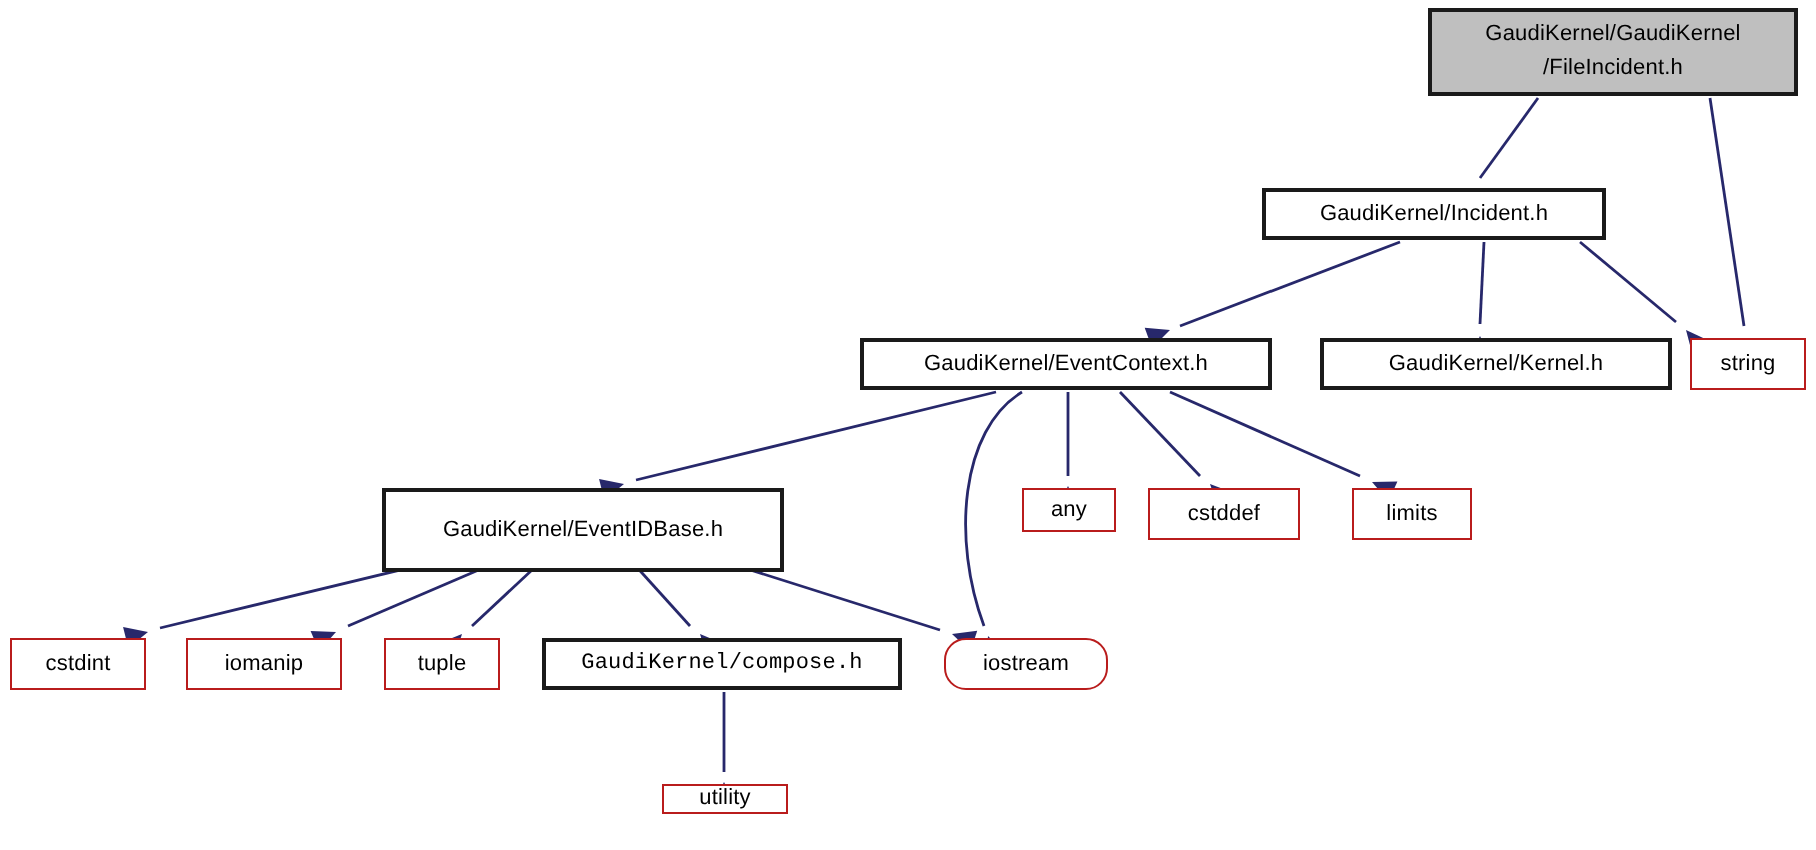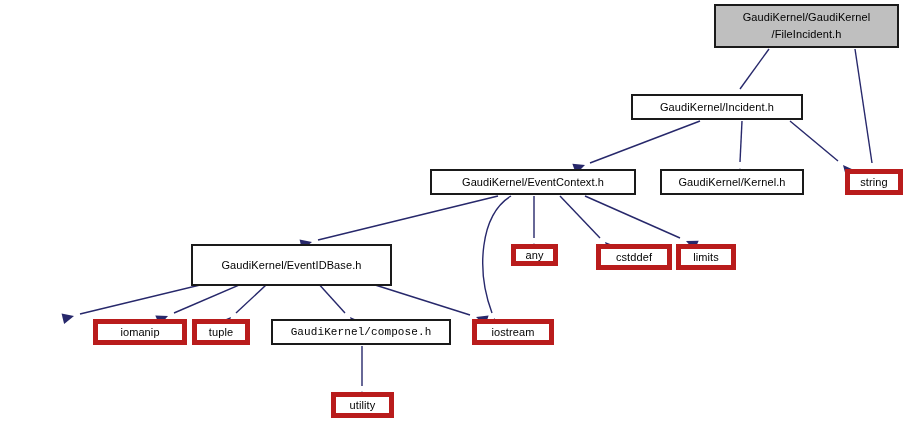--- a/index.html
+++ b/index.html
@@ -32,21 +32,21 @@
     text-align: center;
     background: #ffffff;
     color: #000000;
     font-size: 11px;
     line-height: 17px;
     letter-spacing: 0.1px;
     white-space: pre-line;
     z-index: 2;
   }
   .node-box.style-plain {
-    border: 5px solid #b91c1c;
+    border: 1px solid #b91c1c;
   }
   .node-box.style-bold {
     border: 2px solid #1a1a1a;
   }
   .node-box.style-root {
     border: 2px solid #1a1a1a;
     background: #bfbfbf;
   }
   .node-label {
     display: block;
@@ -90,24 +90,25 @@
       <polygon points="0,0 -5.4,-11.5 5.4,-11.5" fill="#27286b" transform="translate(350,317) rotate(138)"></polygon>
       <path d="M 331,271 L 470,315" stroke="#27286b" stroke-width="1.4" fill="none"></path>
       <polygon points="0,0 -5.4,-11.5 5.4,-11.5" fill="#27286b" transform="translate(476,317) rotate(108)"></polygon>
       <path d="M 362,346 L 362,386" stroke="#27286b" stroke-width="1.4" fill="none"></path>
       <polygon points="0,0 -5.4,-11.5 5.4,-11.5" fill="#27286b" transform="translate(362,391) rotate(180)"></polygon>
     </svg>
 <div class="node-box style-root" style="left: 714px; top: 4px; width: 185px; height: 44px;"><span class="node-label">GaudiKernel/GaudiKernel
 /FileIncident.h</span></div>
     <div class="node-box style-bold" style="left: 631px; top: 94px; width: 172px; height: 26px;"><span class="node-label">GaudiKernel/Incident.h</span></div>
     <div class="node-box style-bold" style="left: 430px; top: 169px; width: 206px; height: 26px;"><span class="node-label">GaudiKernel/EventContext.h</span></div>
-    <div class="node-box style-bold" style="left: 660px; top: 169px; width: 144px; height: 26px; justify-content: center;"><span class="node-label">GaudiKernel/Kernel.h</span></div>
+    <div class="node-box style-bold" style="left: 660px; top: 169px; width: 176px; height: 26px; justify-content: center;"><span class="node-label">GaudiKernel/Kernel.h</span></div>
     <div class="node-box style-plain" style="left: 845px; top: 169px; width: 58px; height: 26px;"><span class="node-label">string</span></div>
     <div class="node-box style-bold" style="left: 191px; top: 244px; width: 201px; height: 42px;"><span class="node-label">GaudiKernel/EventIDBase.h</span></div>
     <div class="node-box style-plain" style="left: 511px; top: 244px; width: 47px; height: 22px;"><span class="node-label">any</span></div>
-    <div class="node-box style-plain" style="left: 596px; top: 244px; width: 76px; height: 26px; justify-content: flex-end;"><span class="node-label">cstddef</span></div>
+    <div class="node-box style-plain" style="left: 574px; top: 244px; width: 76px; height: 26px; justify-content: flex-end;"><span class="node-label">cstddef</span></div>
     <div class="node-box style-plain" style="left: 676px; top: 244px; width: 60px; height: 26px;"><span class="node-label">limits</span></div>
-    <div class="node-box style-plain" style="left: 93px; top: 319px; width: 94px; height: 26px;"><span class="node-label">iomanip</span></div>
+    <div class="node-box style-plain" style="left: 5px; top: 319px; width: 68px; height: 26px;"><span class="node-label">cstdint</span></div>
+    <div class="node-box style-plain" style="left: 93px; top: 319px; width: 78px; height: 26px;"><span class="node-label">iomanip</span></div>
     <div class="node-box style-plain" style="left: 192px; top: 319px; width: 58px; height: 26px;"><span class="node-label">tuple</span></div>
     <div class="node-box style-bold" style="left: 271px; top: 319px; width: 180px; height: 26px; font-family: Liberation Mono, monospace;"><span class="node-label">GaudiKernel/compose.h</span></div>
-    <div class="node-box style-plain" style="left: 472px; top: 319px; width: 82px; height: 26px;"><span class="node-label">iostream</span></div>
-    <div class="node-box style-plain" style="left: 331px; top: 392px; width: 63px; height: 26px;"><span class="node-label">utility</span></div>
+    <div class="node-box style-plain" style="left: 472px; top: 319px; width: 82px; height: 26px; border-radius: 11px;"><span class="node-label">iostream</span></div>
+    <div class="node-box style-plain" style="left: 331px; top: 392px; width: 63px; height: 15px;"><span class="node-label">utility</span></div>
   </div>
 
 </body></html>

